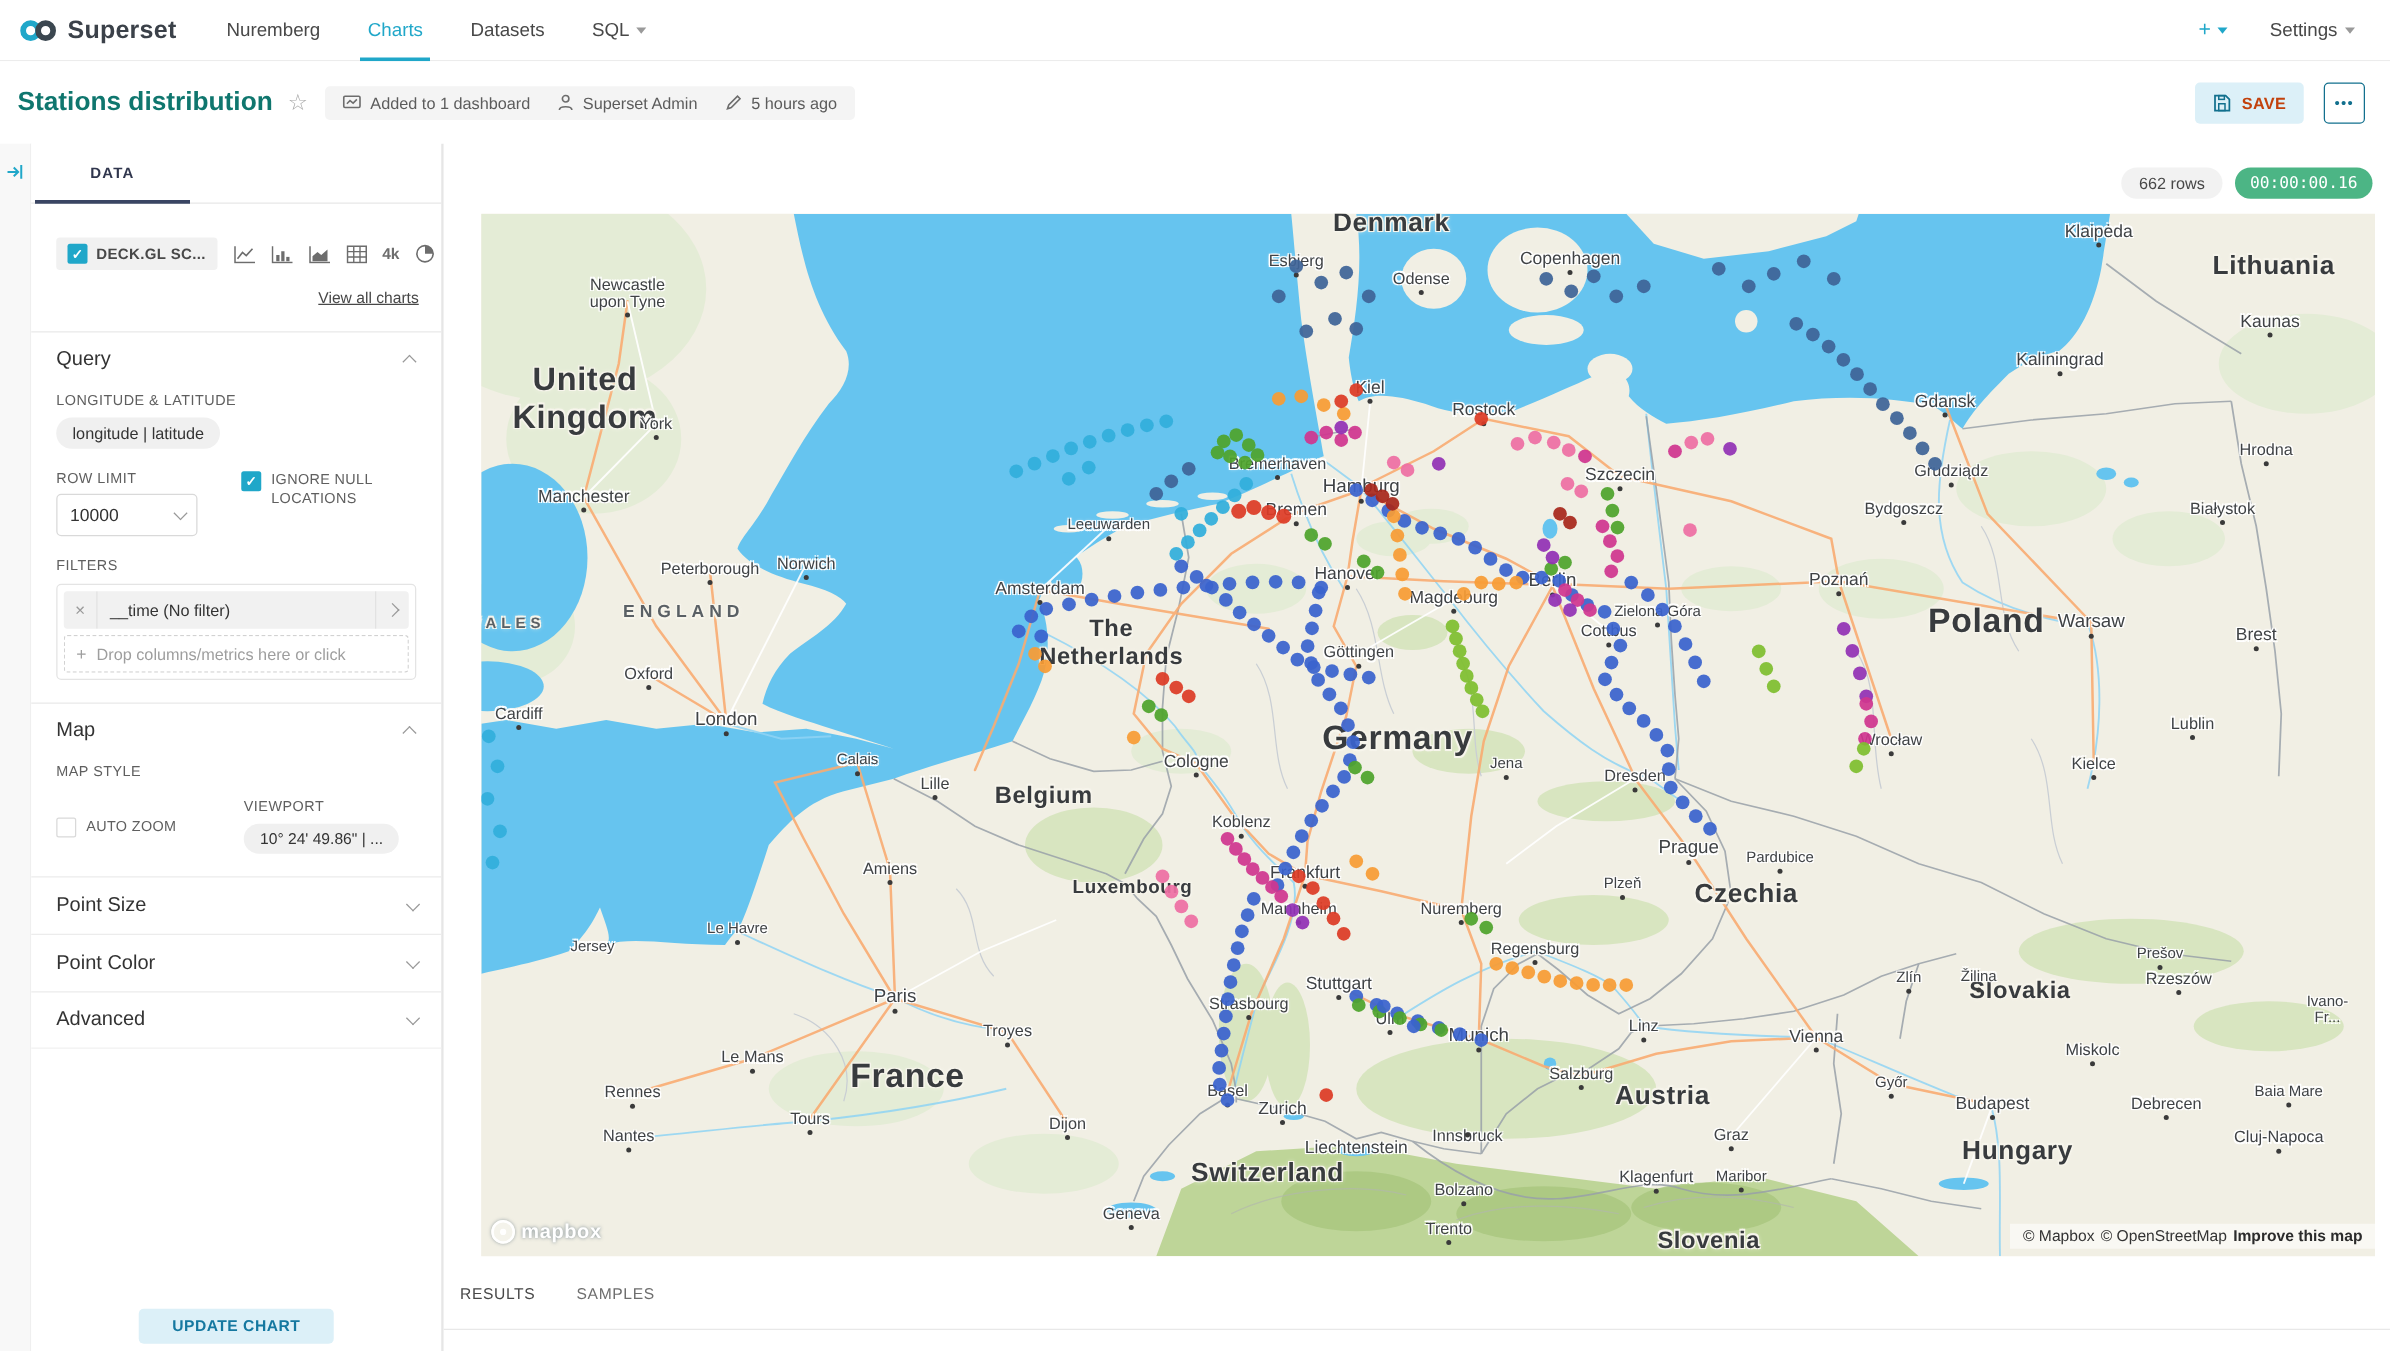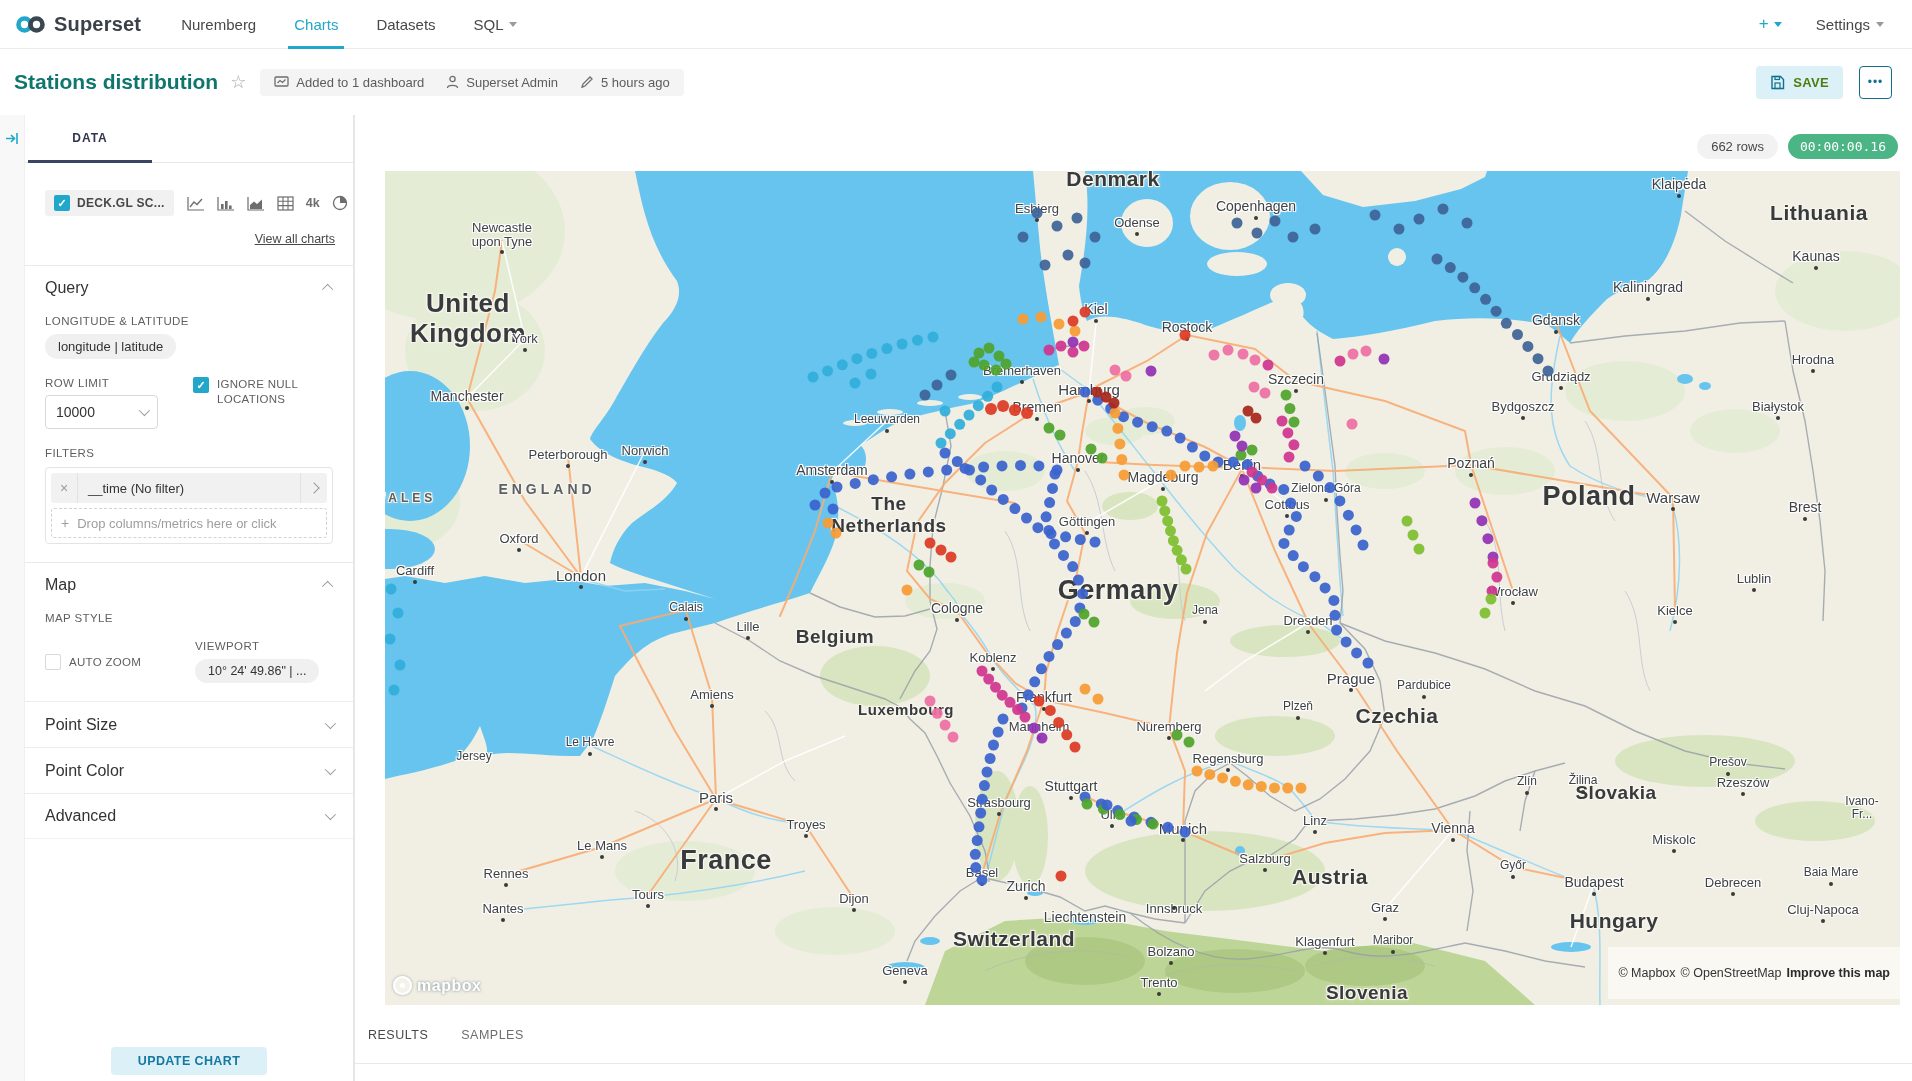--- a/index.html
+++ b/index.html
@@ -21,21 +21,21 @@
   .plus .caret{border-top-color:#20a7c9;}
 
   
   .pagehead{height:66px;display:flex;align-items:center;padding:0 14px;background:#fff;position:relative;}
   .pagehead h1{font-size:21px;margin:0;color:#0f766e;font-weight:bold;}
   .star{font-size:18px;color:#a8a8a8;margin:0 14px 0 12px;cursor:pointer;}
   .meta{display:flex;align-items:center;gap:22px;background:#f4f4f4;border-radius:4px;padding:6px 14px;}
   .meta-item{display:flex;align-items:center;gap:7px;font-size:13px;color:#5c5c5c;cursor:pointer;}
   .meta-item svg{flex:0 0 auto;}
   .head-actions{margin-left:auto;display:flex;align-items:center;gap:16px;padding-right:6px;}
-  .save-btn{display:flex;align-items:center;gap:8px;background:#dcf0f8;color:#4d7c0f;border:none;border-radius:4px;height:33px;padding:0 14px;font-size:13px;font-weight:bold;font-family:inherit;letter-spacing:.3px;cursor:pointer;}
+  .save-btn{display:flex;align-items:center;gap:8px;background:#dcf0f8;color:#c2410c;border:none;border-radius:4px;height:33px;padding:0 14px;font-size:13px;font-weight:bold;font-family:inherit;letter-spacing:.3px;cursor:pointer;}
   .more-btn{width:33px;height:33px;border:1px solid #12708e;color:#12708e;background:#fff;border-radius:4px;font-size:12px;letter-spacing:1px;cursor:pointer;padding:0;line-height:31px;}
 
   
   .workspace{position:absolute;top:115px;left:0;right:0;bottom:0;display:flex;}
   .rail{width:25px;background:#f8f8f8;border-right:1px solid #efefef;box-sizing:border-box;padding-top:16px;text-align:center;}
   .rail svg{cursor:pointer;}
 
   
   .panel{width:330px;background:#fff;border-right:2px solid #e6e6e6;box-sizing:border-box;position:relative;display:flex;flex-direction:column;}
   .tabbar{height:47px;border-bottom:1px solid #e8e8e8;position:relative;}
@@ -92,21 +92,21 @@
   .clabel{position:absolute;transform:translate(-50%,-50%);color:#383b3e;font-weight:bold;letter-spacing:.5px;white-space:pre-line;text-align:center;line-height:1.15;
     text-shadow:-1px -1px 0 #f7f5ec,1px -1px 0 #f7f5ec,-1px 1px 0 #f7f5ec,1px 1px 0 #f7f5ec,0 0 4px #f7f5ec;}
   .clabel.sp{letter-spacing:4px;color:#5a6065;}
   .city{position:absolute;transform:translate(-50%,-50%);color:#3f4245;white-space:pre-line;text-align:center;line-height:1.1;font-weight:500;
     text-shadow:-1px -1px 0 #fff,1px -1px 0 #fff,-1px 1px 0 #fff,1px 1px 0 #fff,0 0 3px #fff;}
   .citydot{position:absolute;width:4px;height:4px;border-radius:50%;background:#3a3a3a;transform:translate(-50%,-50%);}
   #dots{position:absolute;inset:0;}
   .mbx{position:absolute;left:8px;bottom:10px;display:flex;align-items:center;gap:5px;color:#fff;font-size:16px;font-weight:bold;letter-spacing:.5px;text-shadow:0 0 3px rgba(90,110,125,.8);}
   .mbx-o{width:19px;height:19px;border:2.5px solid #fff;border-radius:50%;box-sizing:border-box;background:rgba(255,255,255,.25);display:inline-flex;align-items:center;justify-content:center;box-shadow:0 0 3px rgba(90,110,125,.6);}
   .mbx-o::after{content:"";width:5px;height:5px;background:#fff;border-radius:50%;}
-  .attrib{position:absolute;right:0;bottom:6px;background:rgba(255,255,255,.55);padding:19px 10px;font-size:12.5px;color:#333;display:flex;gap:5px;}
+  .attrib{position:absolute;right:0;bottom:6px;background:rgba(255,255,255,.55);padding:3px 10px;font-size:12.5px;color:#333;display:flex;gap:5px;}
   .attrib b{color:#2b2b2b;}
   .results-tabs{position:absolute;top:913px;left:13px;display:flex;gap:33px;}
   .rtab{font-size:12.5px;letter-spacing:.5px;color:#484848;cursor:pointer;padding-bottom:10px;}
   .rtab.dim{color:#6e6e6e;}
   .rtab-line{position:absolute;top:948px;left:0;right:0;height:1px;background:#e8e8e8;}
 
   .ic{color:#6d6d6d;}
 </style>
 </head>
 <body>

